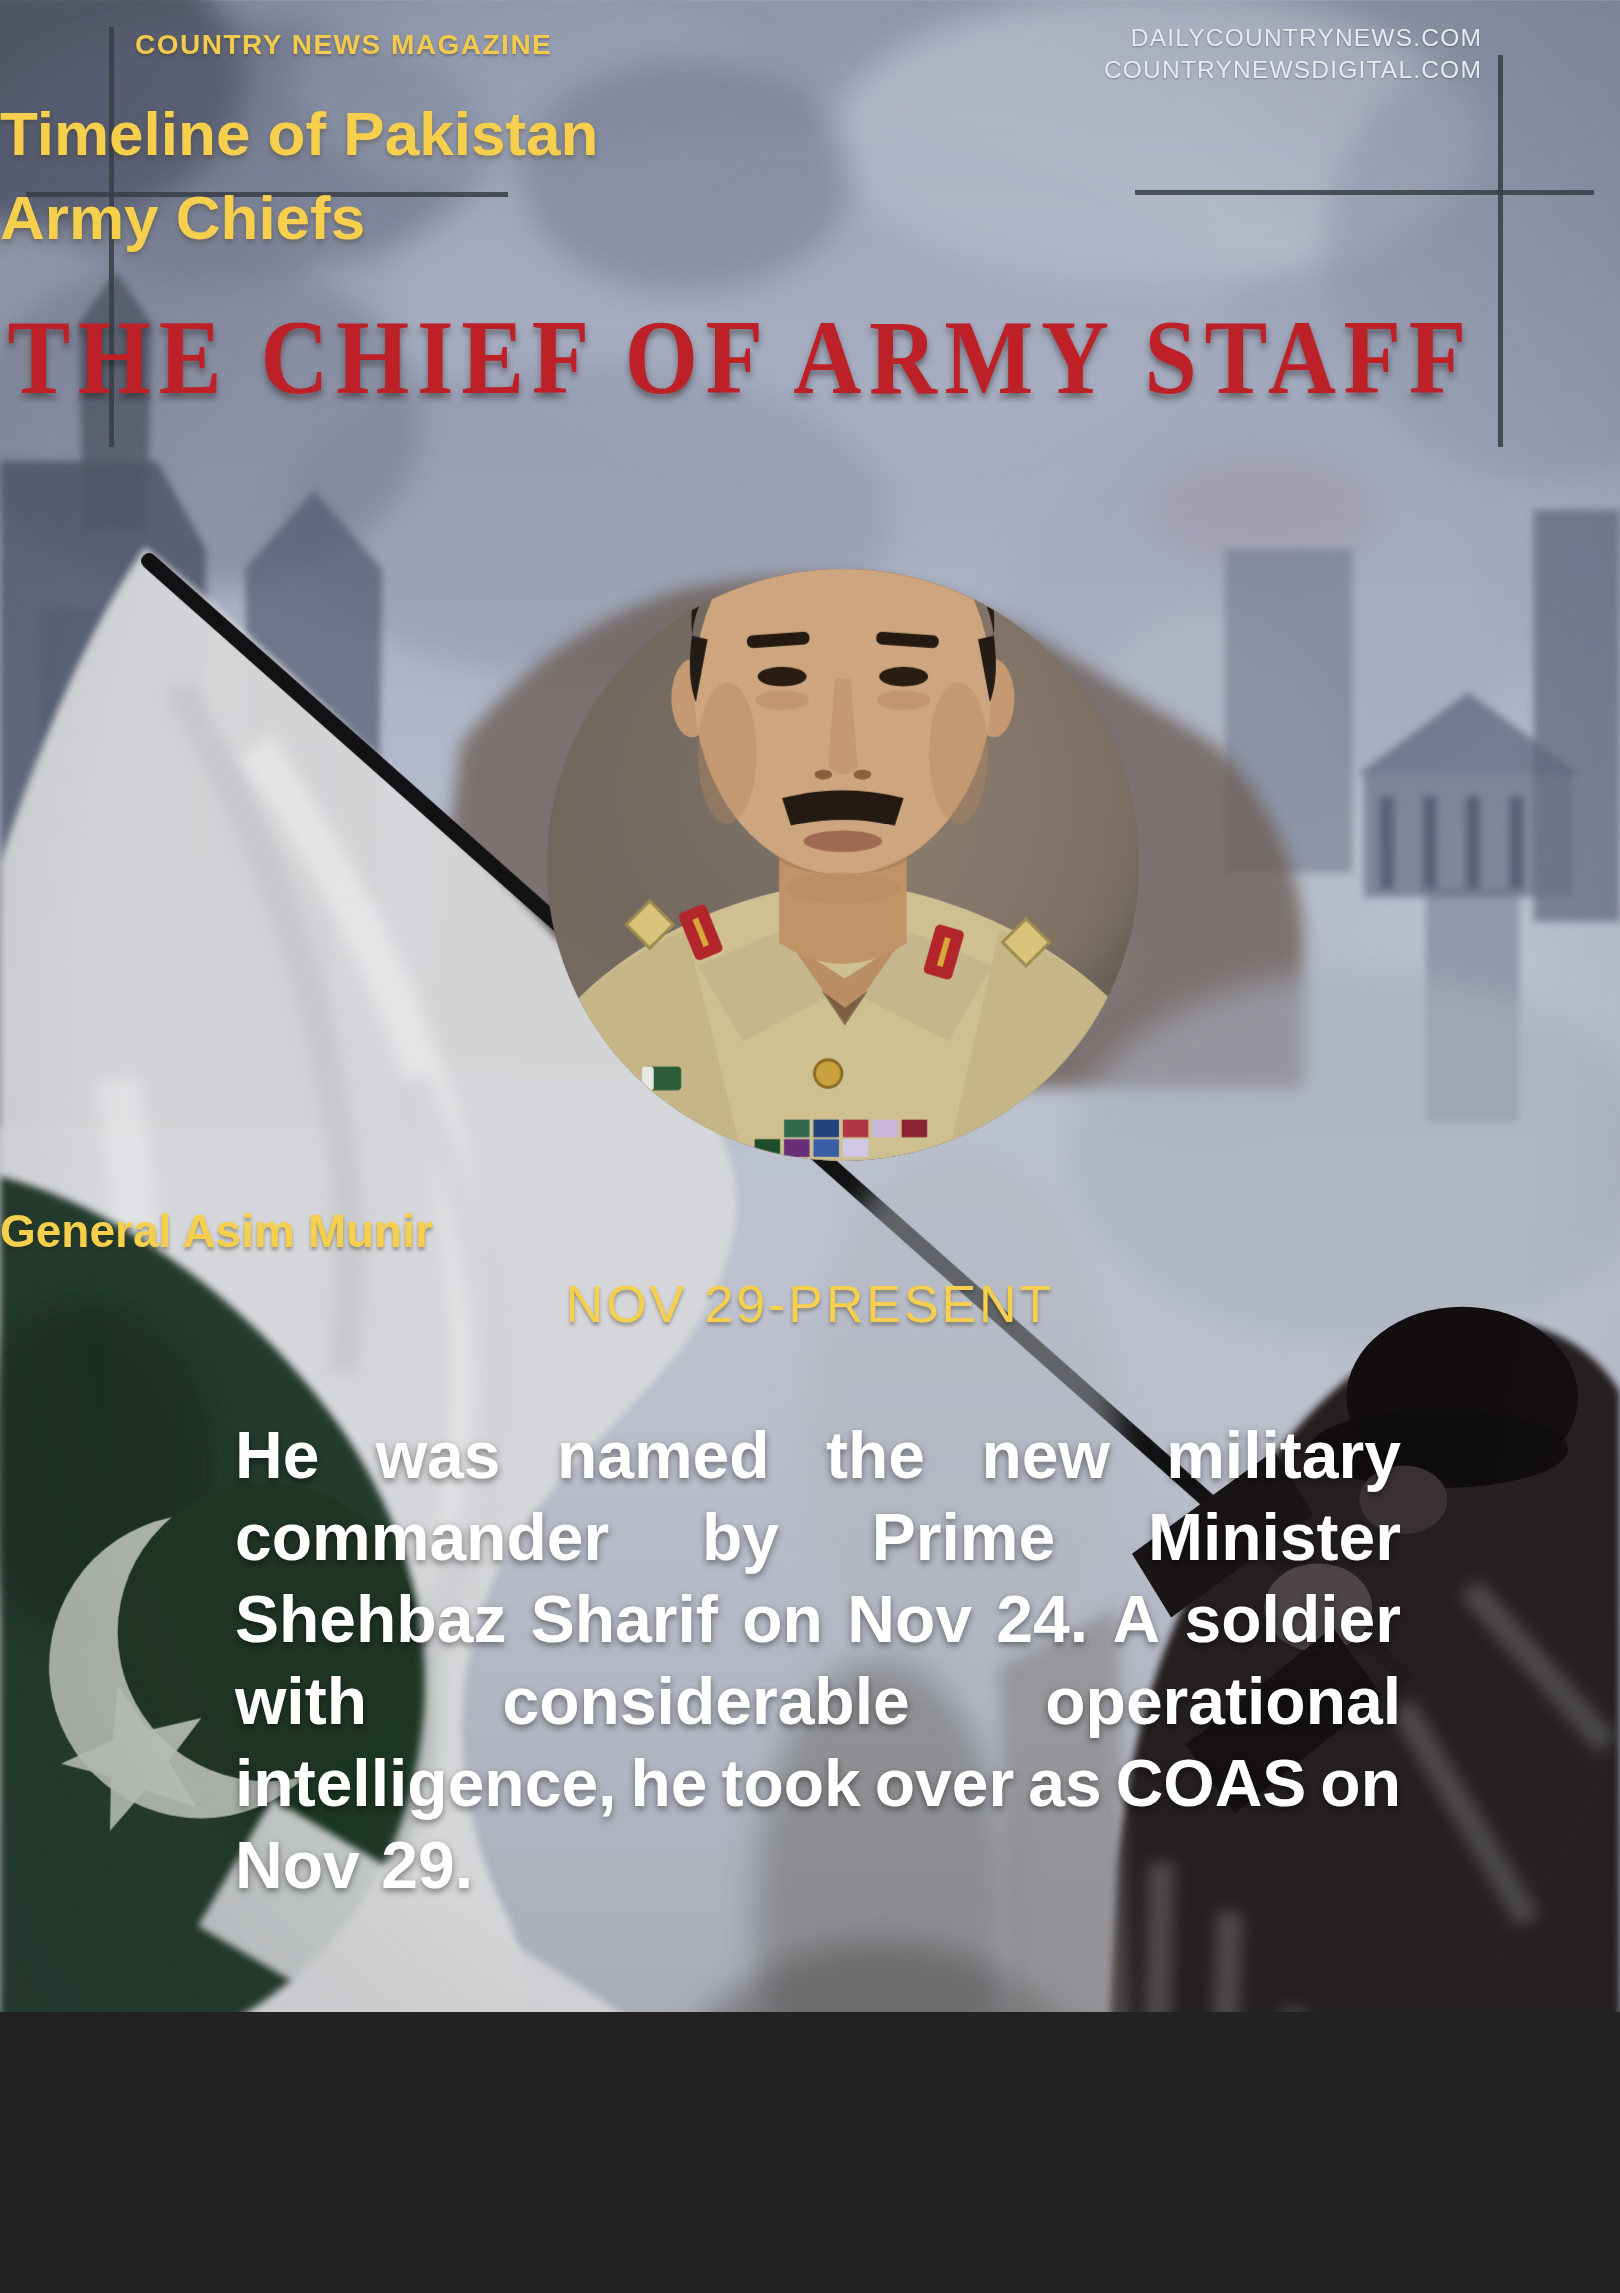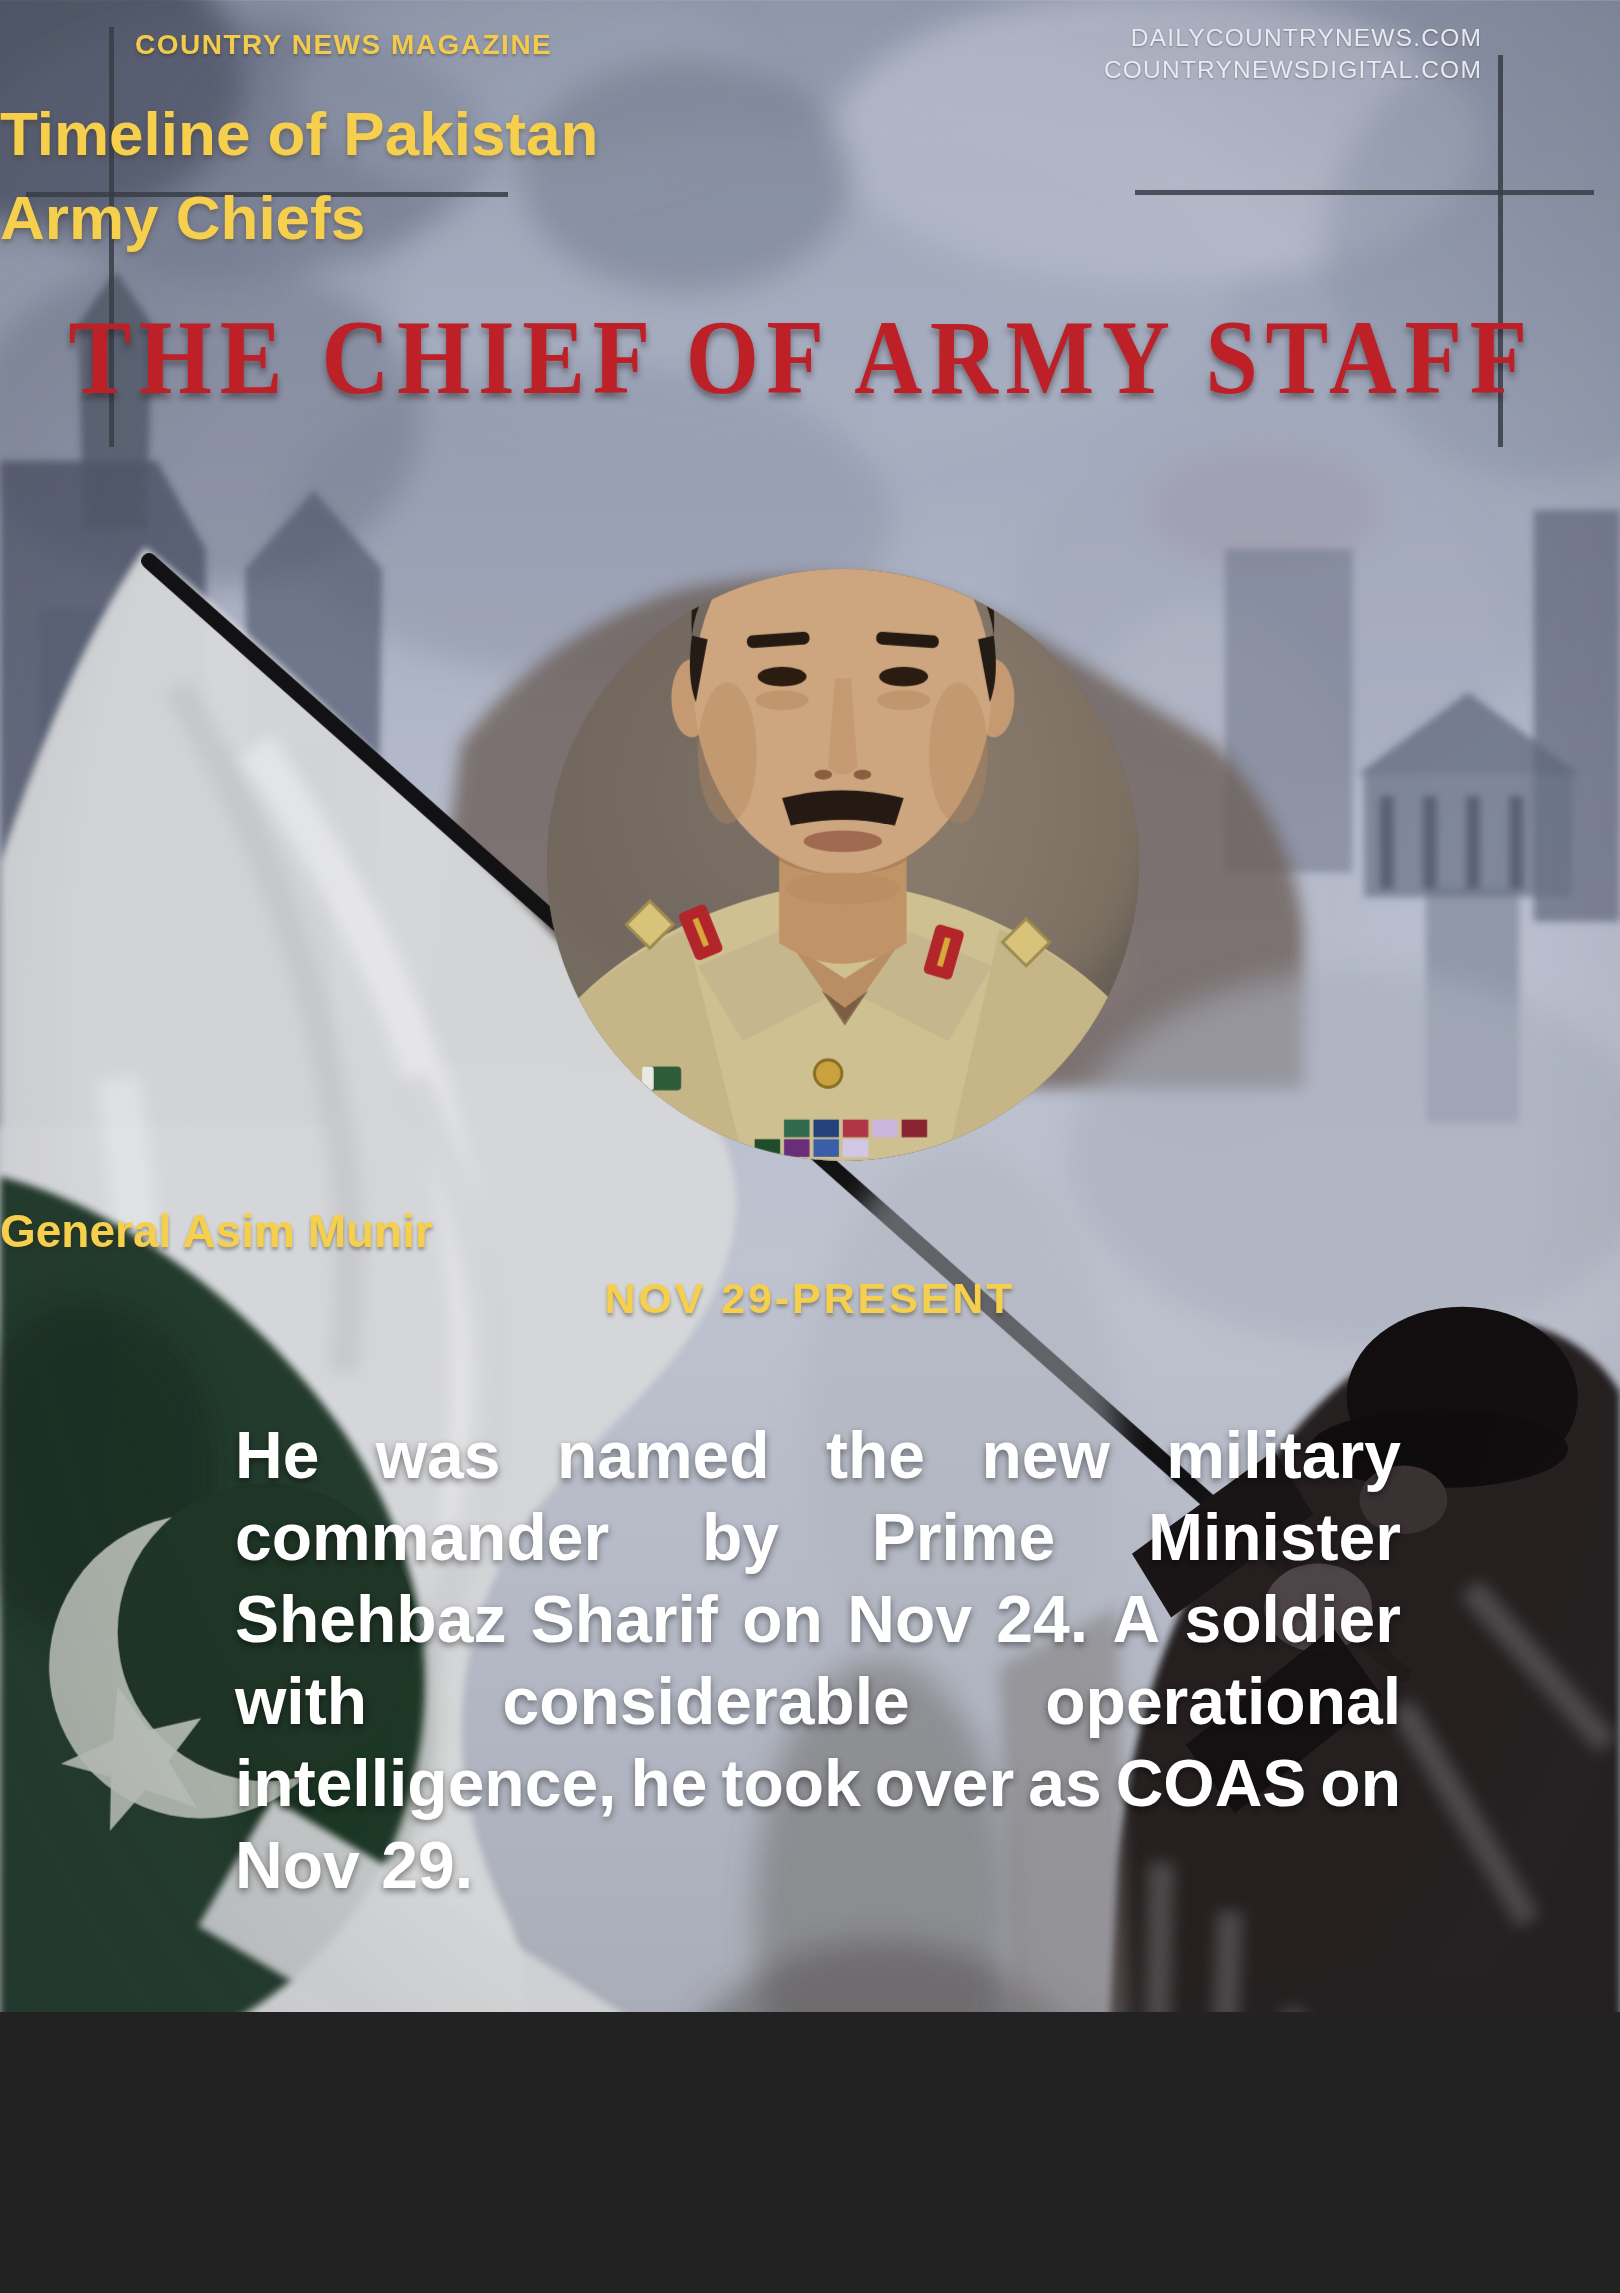--- a/index.html
+++ b/index.html
@@ -30,38 +30,38 @@
     color:#E9EAEF;text-shadow:0 1px 2px rgba(40,45,60,.4);
   }
   
   .kicker{
     position:absolute;left:0;right:0;top:92px;text-align:left;
     font-size:62px;line-height:84px;font-weight:700;
     color:#F6CF4D;text-shadow:0 2.9px 4.9px rgba(60,45,15,.35);
   }
   
   .main-title{
-    position:absolute;left:0;right:16px;top:296px;text-align:center;
+    position:absolute;left:0;right:16px;top:296px;text-align:left;
     font-family:"Liberation Serif","DejaVu Serif",serif;
     font-size:95px;font-weight:700;letter-spacing:7.8px;
     color:#BD2127;white-space:nowrap;
   }
   .main-title .stretch{
     display:inline-block;transform:scale(.99,1.12);transform-origin:center top;
     text-shadow:0 3.9px 5.9px rgba(30,18,20,.45);
   }
   
   .caption-name{
     position:absolute;left:0;right:0;top:1204px;
     font-size:46px;font-weight:700;color:#F6CF4D;
     text-shadow:0 2.9px 3.9px rgba(45,40,20,.4);
   }
   .caption-tenure{
     position:absolute;left:0;right:0;top:1274px;text-align:center;
-    font-size:43px;font-weight:700;letter-spacing:2.9px;color:#F6CF4D;
+    font-size:52px;font-weight:400;letter-spacing:2.9px;color:#F6CF4D;
     text-shadow:0 2.9px 3.9px rgba(45,40,20,.4);
   }
   
   .body-text{
     position:absolute;left:235px;top:1417px;width:1166px;
     color:#FFFFFF;font-size:66px;font-weight:700;
     text-shadow:0 2.9px 7.8px rgba(0,0,0,.45);
   }
   .bline{display:flex;justify-content:space-between;height:82px;align-items:flex-start;white-space:nowrap;}
   .bline.last{justify-content:flex-start;gap:21.6px;}

